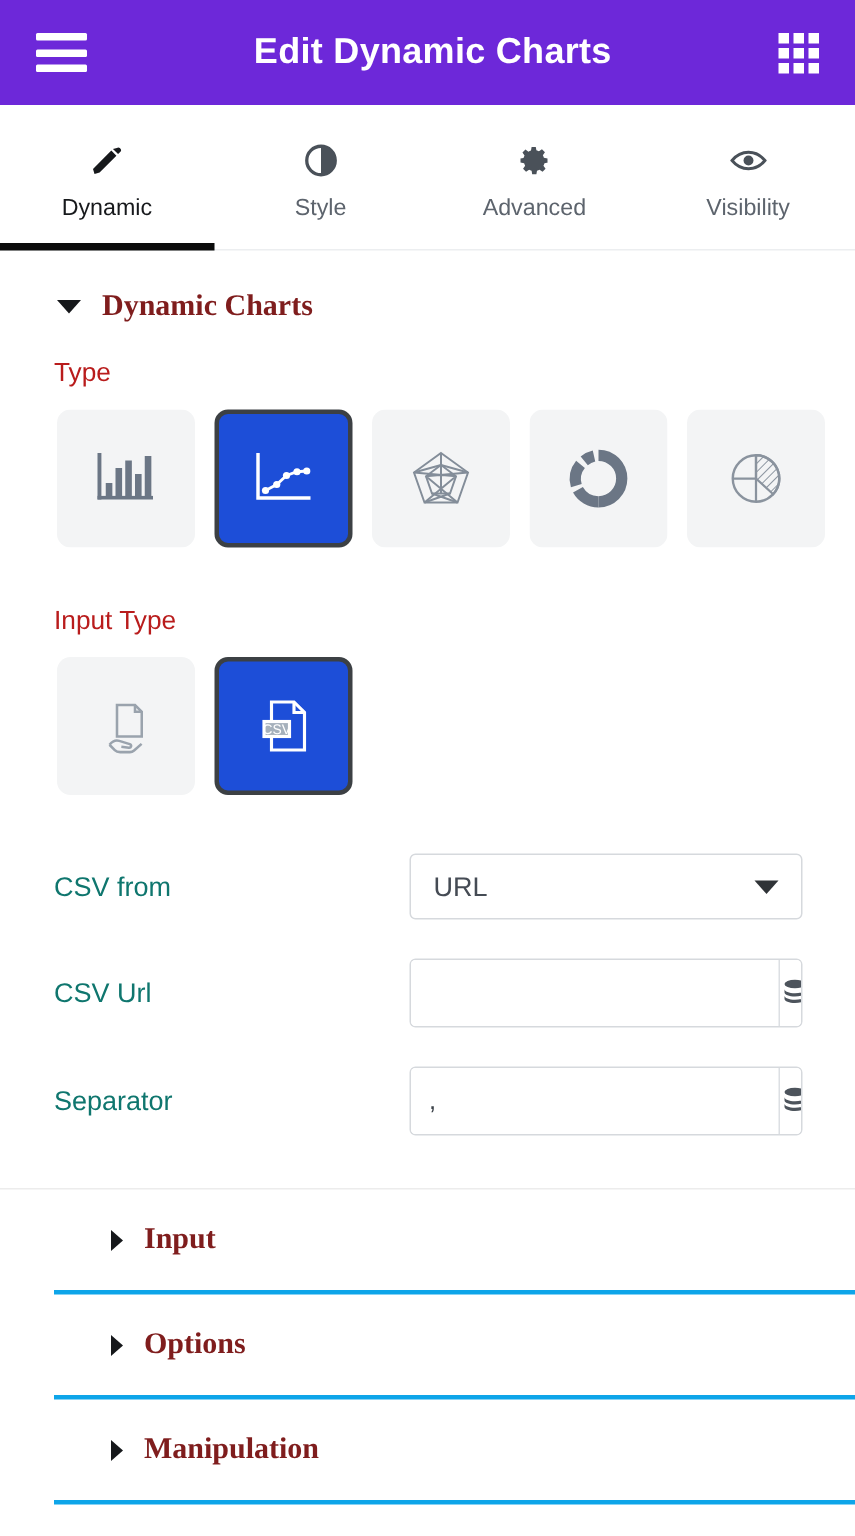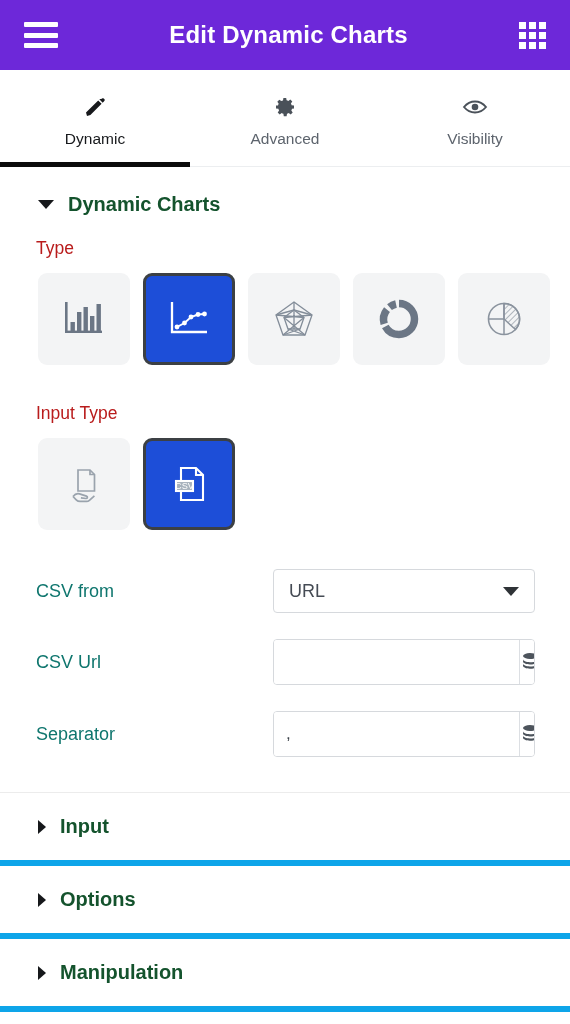--- a/index.html
+++ b/index.html
@@ -31,21 +31,21 @@
   .tab .tlabel { font-size:15.5px; color:#5d646d; }
   .tab.active .tlabel { color:#17191c; font-weight:400; }
   .tab.active .ticon { color:#17191c; }
   .tab.active:after { content:""; position:absolute; left:0; right:0; bottom:-1px; height:5px; background:#0b0b0b; }
 
   
   .panel { padding: 0; }
   .section-head { display:flex; align-items:center; gap:14px; padding:26px 38px 22px 38px; cursor:pointer; }
   .section-head .caret-down { width:0;height:0;border-left:8px solid transparent;border-right:8px solid transparent;border-top:9px solid #16181b; }
   .section-head .caret-right { width:0;height:0;border-top:7px solid transparent;border-bottom:7px solid transparent;border-left:8px solid #16181b; }
-  .section-head .stitle { font-size:20px; font-weight:700; color:#14532d; }
+  .section-head .stitle { font-size:20px; font-weight:700; color:#7f1d1d;font-family:Liberation Serif, serif; }
 
   .field-label { font-size:17.5px; color:#b91c1c; padding:0 0 14px 36px; }
 
   .choice-row { display:flex; gap:13px; padding:0 0 0 38px; }
   .choice {
     width:92px; height:92px; border-radius:9px; background:#f3f4f5;
     display:flex; align-items:center; justify-content:center; cursor:pointer;
     border:2px solid transparent;
   }
   .choice.selected { background:#1d4ed8; border:3px solid #3c4044; }
@@ -66,21 +66,21 @@
   .select .arrow { width:0;height:0;border-left:8px solid transparent;border-right:8px solid transparent;border-top:9px solid #2f3337; }
 
   .inputwrap { width:262px; height:46px; display:flex; border:1px solid #d6d9dd; border-radius:4px; overflow:hidden; background:#fff; }
   .inputwrap input {
     flex:1; border:0; outline:none; font-size:17px; color:#3c4249; padding:0 12px;
     font-family:"Liberation Sans", sans-serif; background:#fff;
   }
   .db-btn { width:49px; border-left:1px solid #dcdfe3; display:flex; align-items:center; justify-content:center; cursor:pointer; background:#fff; }
 
   .divider { height:1px; background:#ececec; margin-top:22px; }
-  .collapsed-sec { border-bottom:6px solid #0ea5e9; }
+  .collapsed-sec { border-bottom:3px solid #0ea5e9;margin-left:36px; }
   .collapsed-sec .section-head { padding:22px 38px 22px 38px; }
   .spacer-24 { height:24px; }
 </style>
 </head>
 <body>
 
 <div class="app">
 
   <div class="topbar">
     <div class="hamburger">
@@ -106,20 +106,29 @@
 
     <div class="tab active">
       <span class="ticon">
         <svg width="24" height="24" viewBox="0 0 24 24" fill="currentColor">
           <path d="M3 17.6 L4 21 L7.4 20 L18.6 8.8 L15.2 5.4 Z M16.3 4.3 L19.7 7.7 L21.3 6.1 C21.9 5.5 21.9 4.7 21.3 4.1 L20.9 3.7 C20.3 3.1 19.5 3.1 18.9 3.7 Z"></path>
         </svg>
       </span>
       <span class="tlabel">Dynamic</span>
     </div>
 
+    <div class="tab">
+      <span class="ticon">
+        <svg width="24" height="24" viewBox="0 0 24 24">
+          <circle cx="12" cy="12" r="9.5" fill="none" stroke="#4a5159" stroke-width="2.2"></circle>
+          <path d="M12 2.5 A9.5 9.5 0 0 1 12 21.5 Z" fill="#4a5159"></path>
+        </svg>
+      </span>
+      <span class="tlabel">Style</span>
+    </div>
 
     <div class="tab">
       <span class="ticon">
         <svg width="24" height="24" viewBox="0 0 24 24" fill="#4a5159">
           <path d="M12 8.1a3.9 3.9 0 1 0 0 7.8 3.9 3.9 0 0 0 0-7.8zm0 6a2.1 2.1 0 1 1 0-4.2 2.1 2.1 0 0 1 0 4.2z"></path>
           <path d="M21 13.4v-2.8l-2.4-.4a6.9 6.9 0 0 0-.7-1.7l1.4-2-2-2-2 1.4a6.9 6.9 0 0 0-1.7-.7L13.2 3h-2.8l-.4 2.4c-.6.2-1.2.4-1.7.7l-2-1.4-2 2 1.4 2c-.3.5-.5 1.1-.7 1.7L3 10.6v2.8l2.4.4c.2.6.4 1.2.7 1.7l-1.4 2 2 2 2-1.4c.5.3 1.1.5 1.7.7l.4 2.4h2.8l.4-2.4c.6-.2 1.2-.4 1.7-.7l2 1.4 2-2-1.4-2c.3-.5.5-1.1.7-1.7l2.4-.4z"></path>
         </svg>
       </span>
       <span class="tlabel">Advanced</span>
     </div>

